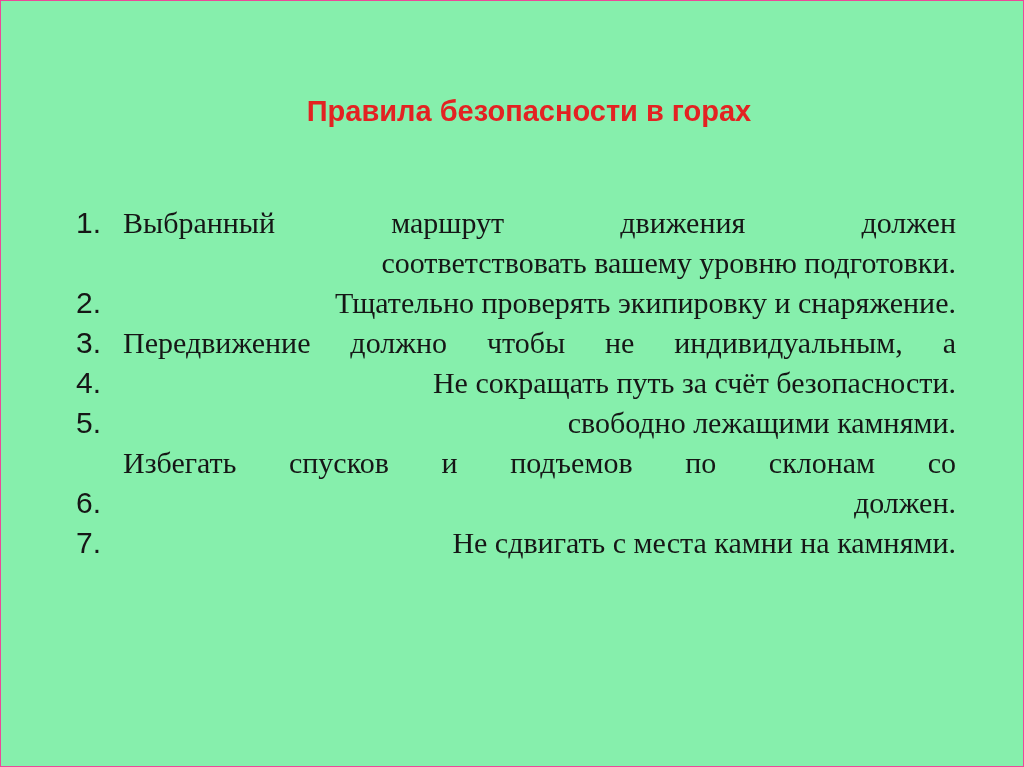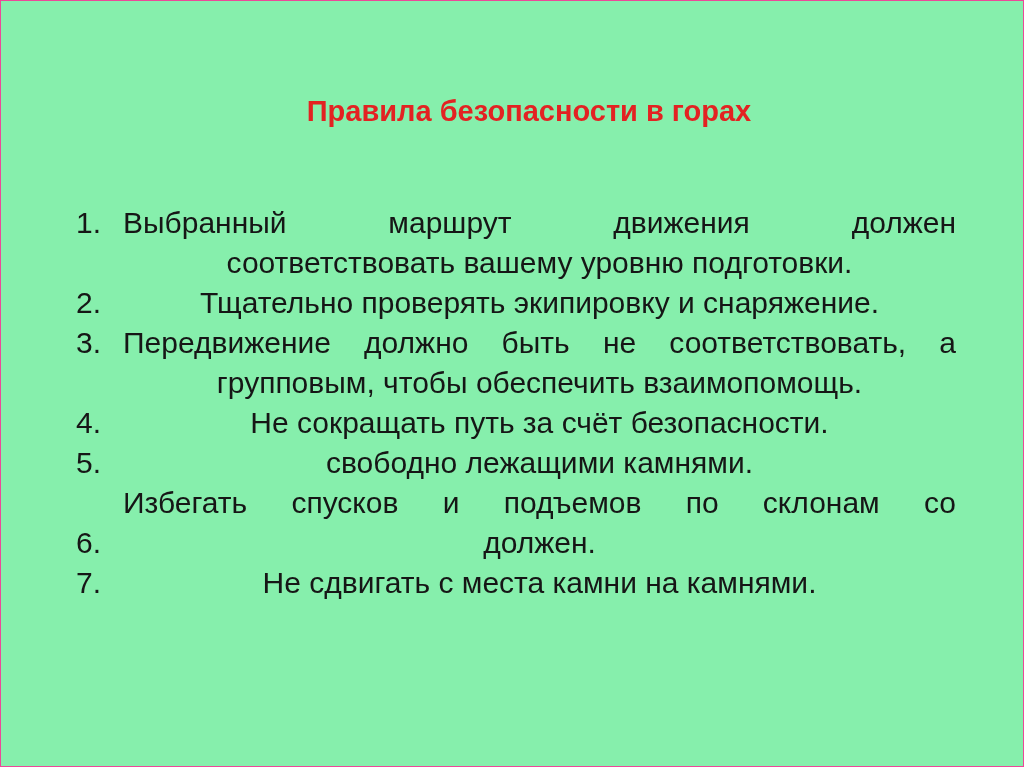--- a/index.html
+++ b/index.html
@@ -44,25 +44,26 @@
   }
   .num {
     flex: 0 0 47px;
     width: 47px;
     font-size: 30px;
     line-height: 40px;
   }
   .text {
     flex: 1 1 auto;
     min-width: 0;
+    font-family: Liberation Serif, serif;
   }
   .line {
     font-size: 30px;
     line-height: 40px;
-    text-align: center;
+    text-align: right;
   }
   .line.stretch {
     text-align: justify;
     text-align-last: justify;
   }
 </style>
 </head>
 <body>
 
 <div class="slide">
@@ -82,22 +83,21 @@
     <li class="item">
       <span class="num">2.</span>
       <div class="text">
         <div class="line">Тщательно проверять экипировку и снаряжение.</div>
       </div>
     </li>
 
     <li class="item">
       <span class="num">3.</span>
       <div class="text">
-        <div class="line stretch">Передвижение должно быть не соответствовать, а</div>
-        <div class="line">групповым, чтобы обеспечить взаимопомощь.</div>
+        <div class="line stretch">Передвижение должно чтобы не индивидуальным, а</div>
       </div>
     </li>
 
     <li class="item">
       <span class="num">4.</span>
       <div class="text">
         <div class="line">Не сокращать путь за счёт безопасности.</div>
       </div>
     </li>
 

